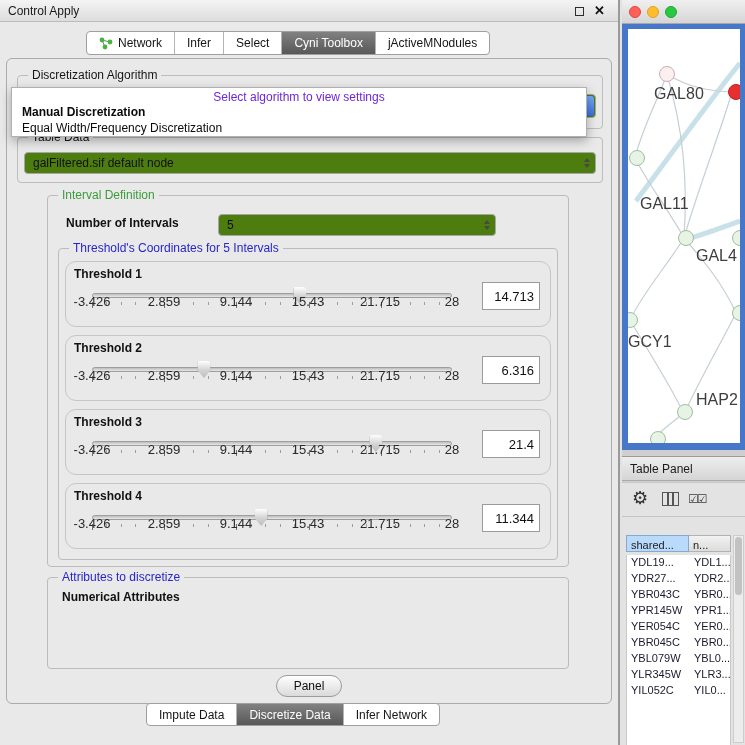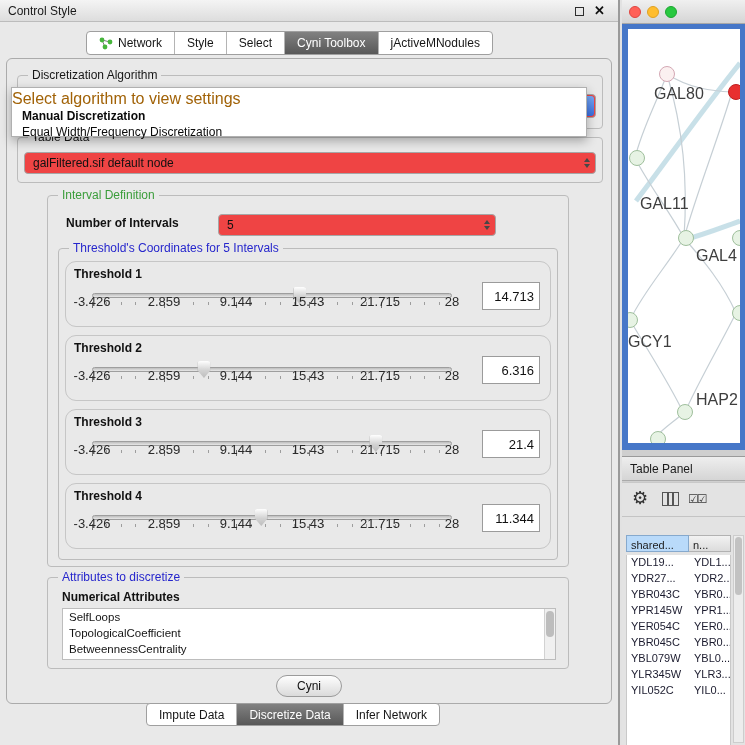--- a/index.html
+++ b/index.html
@@ -21,33 +21,33 @@
   .seg.selected{background:linear-gradient(#818181,#585858);color:#fff;}
 
   #cp-body{position:absolute;left:6px;top:58px;width:606px;height:646px;border:1px solid #ababab;border-radius:6px;background:#e9e9e9;}
 
   .groupbox{position:absolute;border:1px solid #bcbcbc;border-radius:4px;}
   .group-title{position:absolute;top:-8px;left:10px;background:#e9e9e9;padding:0 4px;font-size:12px;white-space:nowrap;}
   .gt-green{color:#3a9d3a;}
   .gt-blue{color:#2626cc;}
   .gt-black{color:#161616;}
 
-  .combo{position:absolute;background:#ef4444;border:1px solid #a6a6a6;border-radius:4px;}
+  .combo{position:absolute;background:#4d7c0f;border:1px solid #a6a6a6;border-radius:4px;}
   .combo .val{position:absolute;left:8px;top:50%;transform:translateY(-50%);font-size:12px;color:#111;white-space:nowrap;}
   .spinner{position:absolute;right:5px;top:50%;transform:translateY(-50%);display:flex;flex-direction:column;gap:2px;align-items:center;}
   .tri-up{width:0;height:0;border-left:3.5px solid transparent;border-right:3.5px solid transparent;border-bottom:4px solid #474747;}
   .tri-down{width:0;height:0;border-left:3.5px solid transparent;border-right:3.5px solid transparent;border-top:4px solid #474747;}
   .combo-blue{position:absolute;right:1px;top:1px;bottom:1px;width:20px;border-radius:3px;background:linear-gradient(#77aaf8,#3a6fe0);display:flex;flex-direction:column;align-items:center;justify-content:center;gap:2px;}
   .combo-blue .tri-up{border-bottom-color:#fff;}
   .combo-blue .tri-down{border-top-color:#fff;}
 
   #algo-group{left:10px;top:16px;width:586px;height:54px;}
   #algo-combo{left:6px;top:18px;right:6px;height:24px;}
   #algo-popup{position:absolute;left:4px;top:28px;width:576px;height:50px;background:#fff;border:1px solid #b0b0b0;box-shadow:0 4px 10px rgba(0,0,0,.3);z-index:20;}
-  .popup-placeholder{text-align:left;color:#a16207;font-size:16px;padding-top:2px;}
+  .popup-placeholder{text-align:center;color:#6d28d9;font-size:12px;padding-top:2px;}
   .popup-opt{font-size:12px;color:#0a0a0a;padding:1px 10px;white-space:nowrap;}
   .popup-opt.bold{font-weight:bold;}
 
   #tabledata-group{left:10px;top:78px;width:586px;height:46px;}
   #tabledata-combo{left:6px;top:14px;right:6px;height:22px;}
 
   #interval-group{left:40px;top:136px;width:522px;height:372px;}
   #intervals-label{position:absolute;left:18px;top:20px;font-size:12px;font-weight:bold;color:#111;}
   #intervals-combo{left:170px;top:18px;width:278px;height:22px;}
   #thresholds-group{left:10px;top:52px;width:500px;height:312px;}
@@ -110,38 +110,38 @@
 
   
   .net-icon{width:14px;height:13px;display:inline-block;}
 </style>
 </head>
 <body>
 
 <div id="control-panel">
 
   <div id="cp-titlebar">
-    <span id="cp-title">Control Style</span>
+    <span id="cp-title">Control Apply</span>
     <span id="float-btn"></span>
     <span id="close-btn">✕</span>
   </div>
 
   <div id="top-tabs" class="seg-tabs">
     <div class="seg">
       <svg class="net-icon" viewBox="0 0 14 13">
         <line x1="3" y1="3" x2="11" y2="5" stroke="#7a7a7a" stroke-width="1"></line>
         <line x1="3" y1="3" x2="6" y2="10" stroke="#7a7a7a" stroke-width="1"></line>
         <circle cx="3" cy="3" r="2.4" fill="#47b53c"></circle>
         <circle cx="11" cy="5" r="2.4" fill="#47b53c"></circle>
         <circle cx="6" cy="10" r="2.4" fill="#47b53c"></circle>
       </svg>
       <span>Network</span>
     </div>
     <div class="seg">
-      <span>Style</span>
+      <span>Infer</span>
     </div>
     <div class="seg">
       <span>Select</span>
     </div>
     <div class="seg selected">
       <span>Cyni Toolbox</span>
     </div>
     <div class="seg">
       <span>jActiveMNodules</span>
     </div>
@@ -256,31 +256,23 @@
             <span style="left:100%">28</span>
           </div>
           <input class="thr-value" value="11.344" style="">
         </div>
       </div>
     </div>
 
     <div id="attrs-group" class="groupbox">
       <span class="group-title gt-blue">Attributes to discretize</span>
       <span id="attrs-heading">Numerical Attributes</span>
-      <div id="attr-list">
-        <div class="attr-item">SelfLoops</div>
-        <div class="attr-item">TopologicalCoefficient</div>
-        <div class="attr-item">BetweennessCentrality</div>
-        <div id="attr-scroll">
-          <div id="attr-thumb"></div>
-        </div>
-      </div>
-    </div>
-
-    <div id="apply-btn">Cyni</div>
+    </div>
+
+    <div id="apply-btn">Panel</div>
   </div>
 
   <div id="bottom-tabs" class="seg-tabs">
     <div class="seg">
       <span>Impute Data</span>
     </div>
     <div class="seg selected">
       <span>Discretize Data</span>
     </div>
     <div class="seg">

